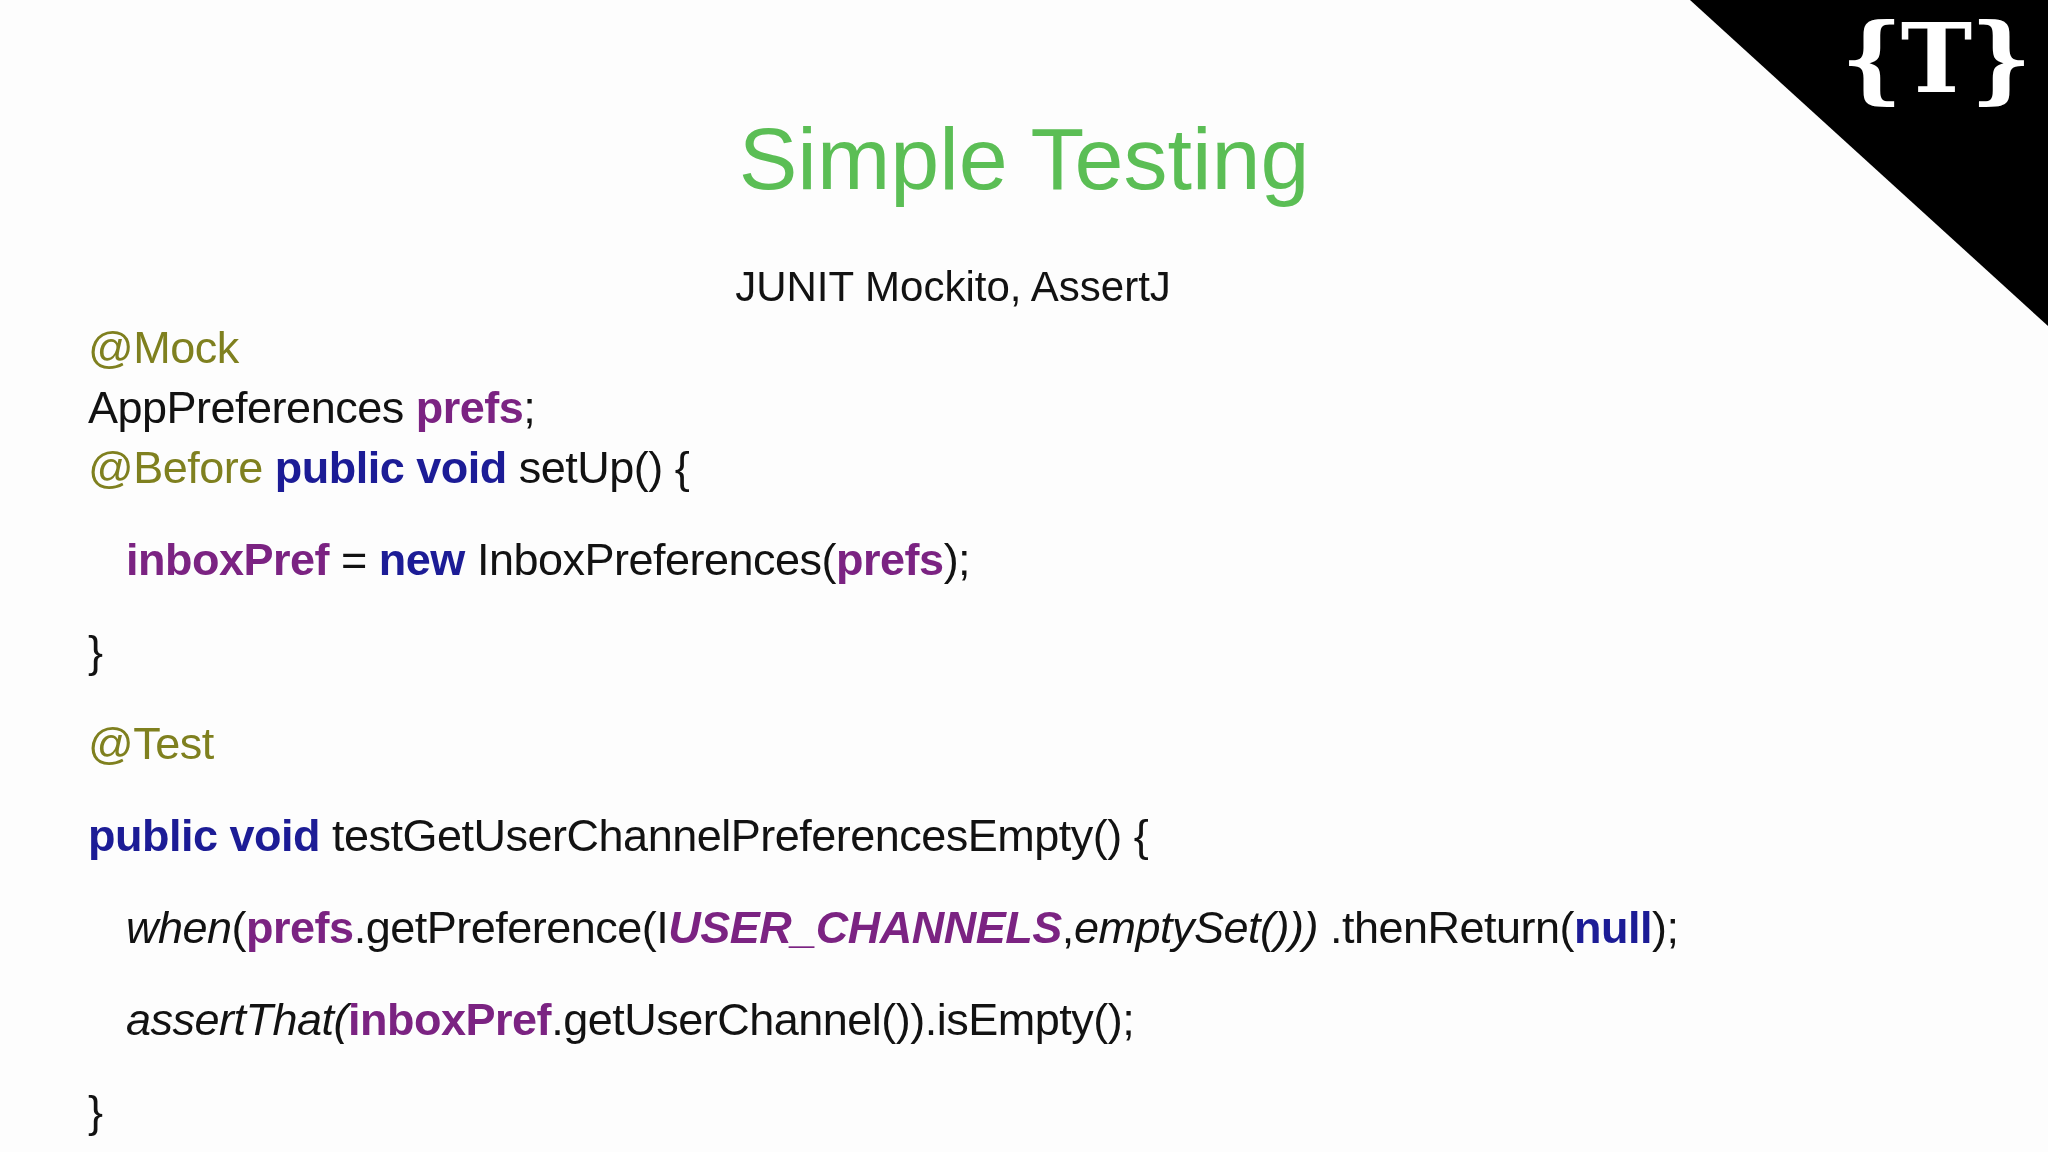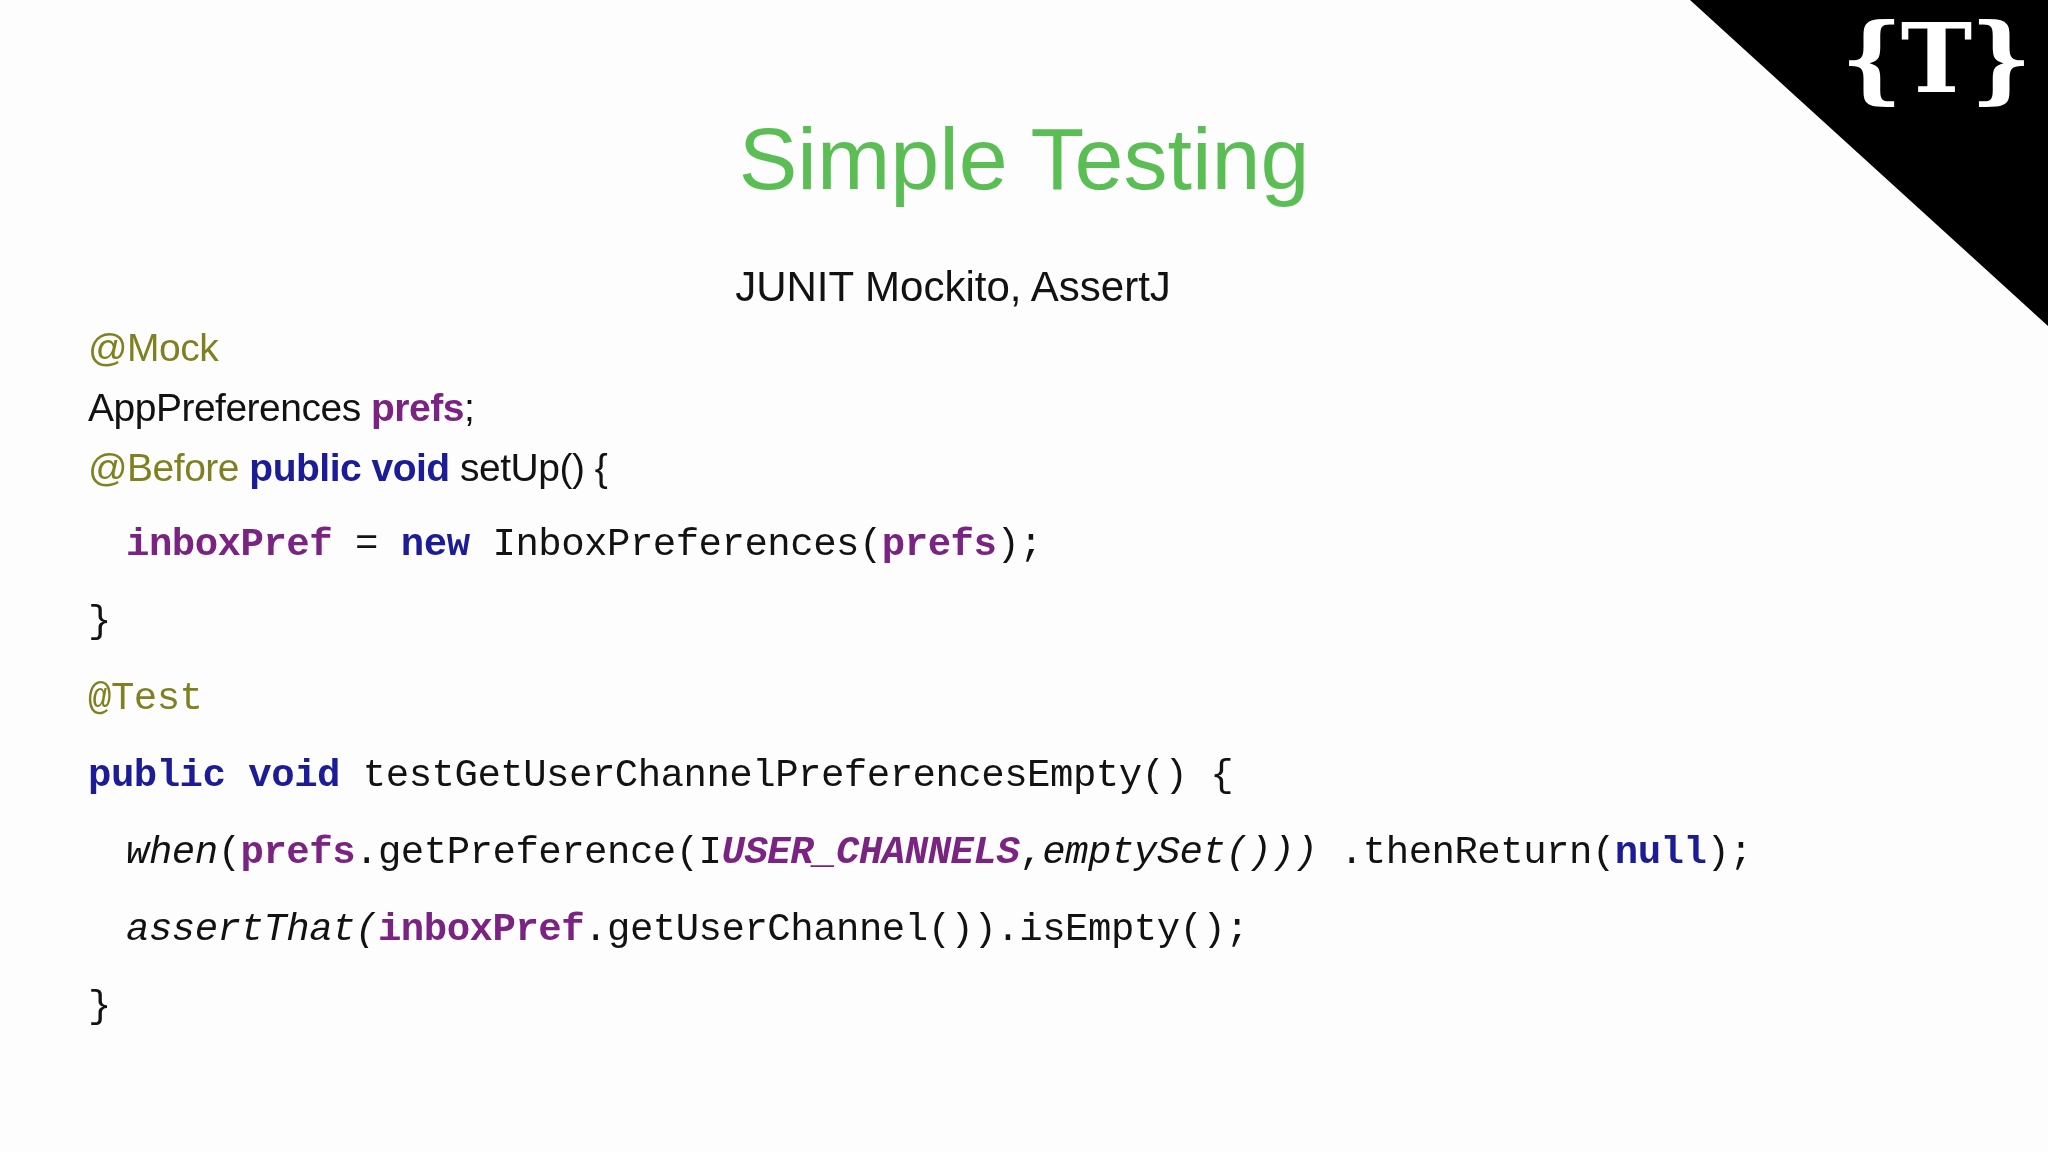--- a/index.html
+++ b/index.html
@@ -70,27 +70,27 @@
     font-size: 42px;
     line-height: 1.1;
   }
 
   
   .code-block {
     position: absolute;
     top: 318px;
     left: 88px;
     right: 40px;
-    font-size: 39px;
+    font-size: 45px;
     color: var(--code-black);
     letter-spacing: -0.5px;
     white-space: pre;
   }
   .code-line { line-height: 60px; }
-  .code-line:nth-child(n+4) { margin-top: 17px; font-family: Liberation Mono, monospace; }
+  .code-line:nth-child(n+4) { margin-top: 32px; }
   .code-line.indent { padding-left: 38px; }
 
   .seg-plain       { color: var(--code-black); }
   .seg-annotation  { color: var(--annotation-olive); }
   .seg-keyword     { color: var(--keyword-blue); font-weight: bold; }
   .seg-field       { color: var(--field-purple); font-weight: bold; text-align: center; }
   .seg-field-italic{ color: var(--field-purple); font-weight: bold; font-style: italic; }
   .seg-italic      { color: var(--code-black); font-style: italic; }
 </style>
 </head>

